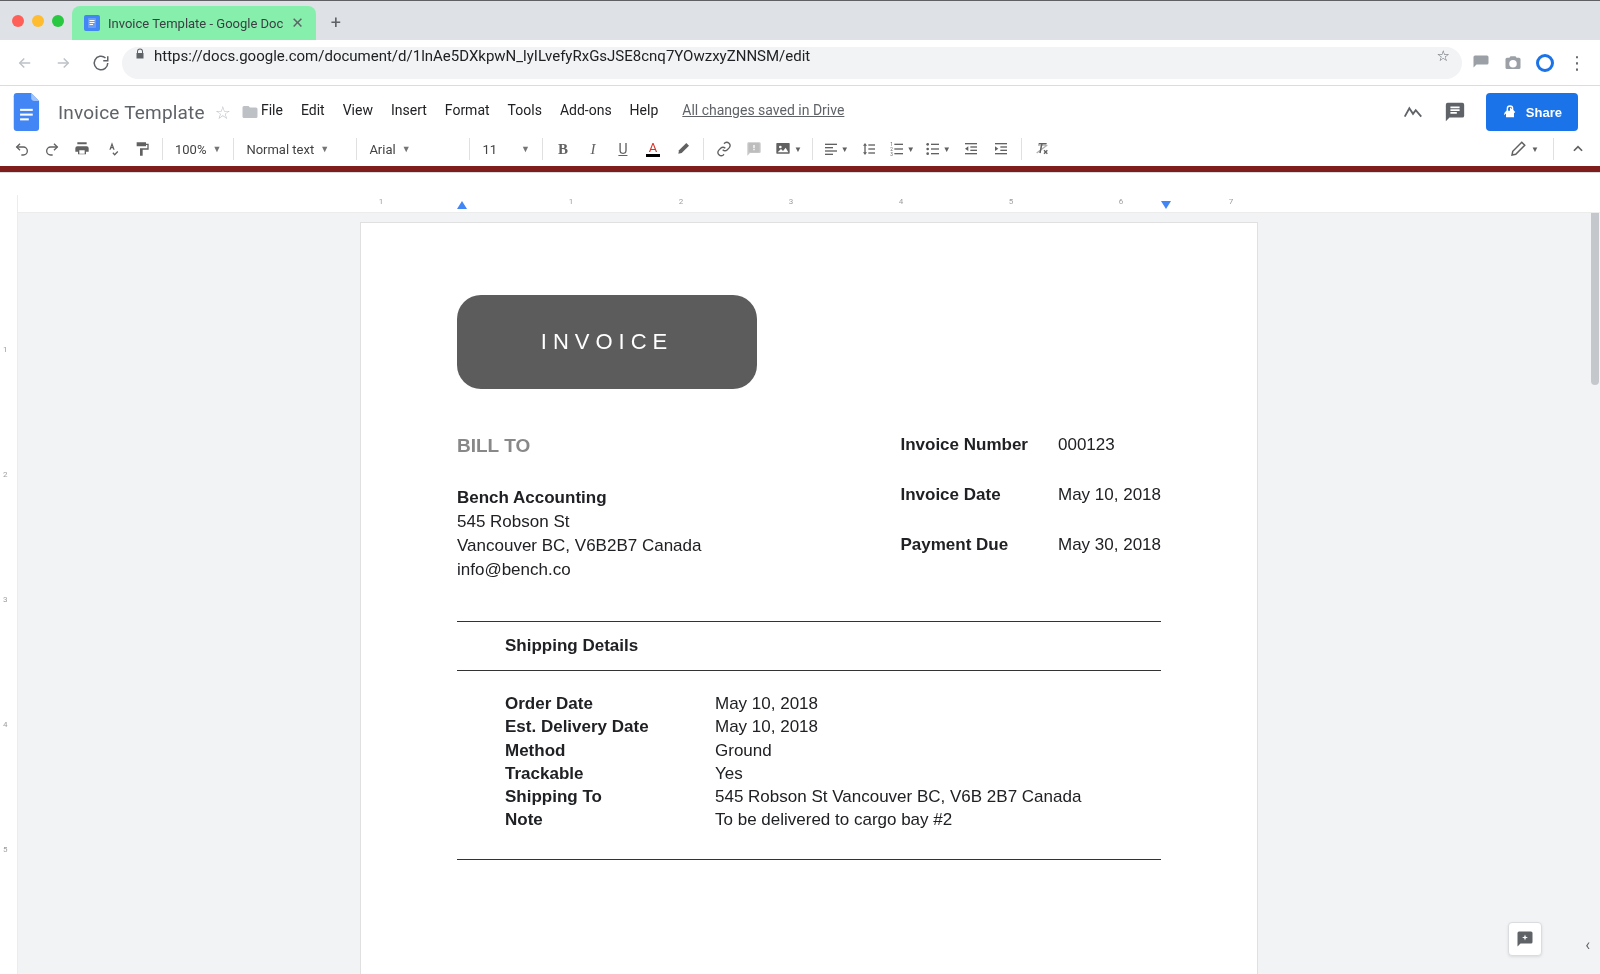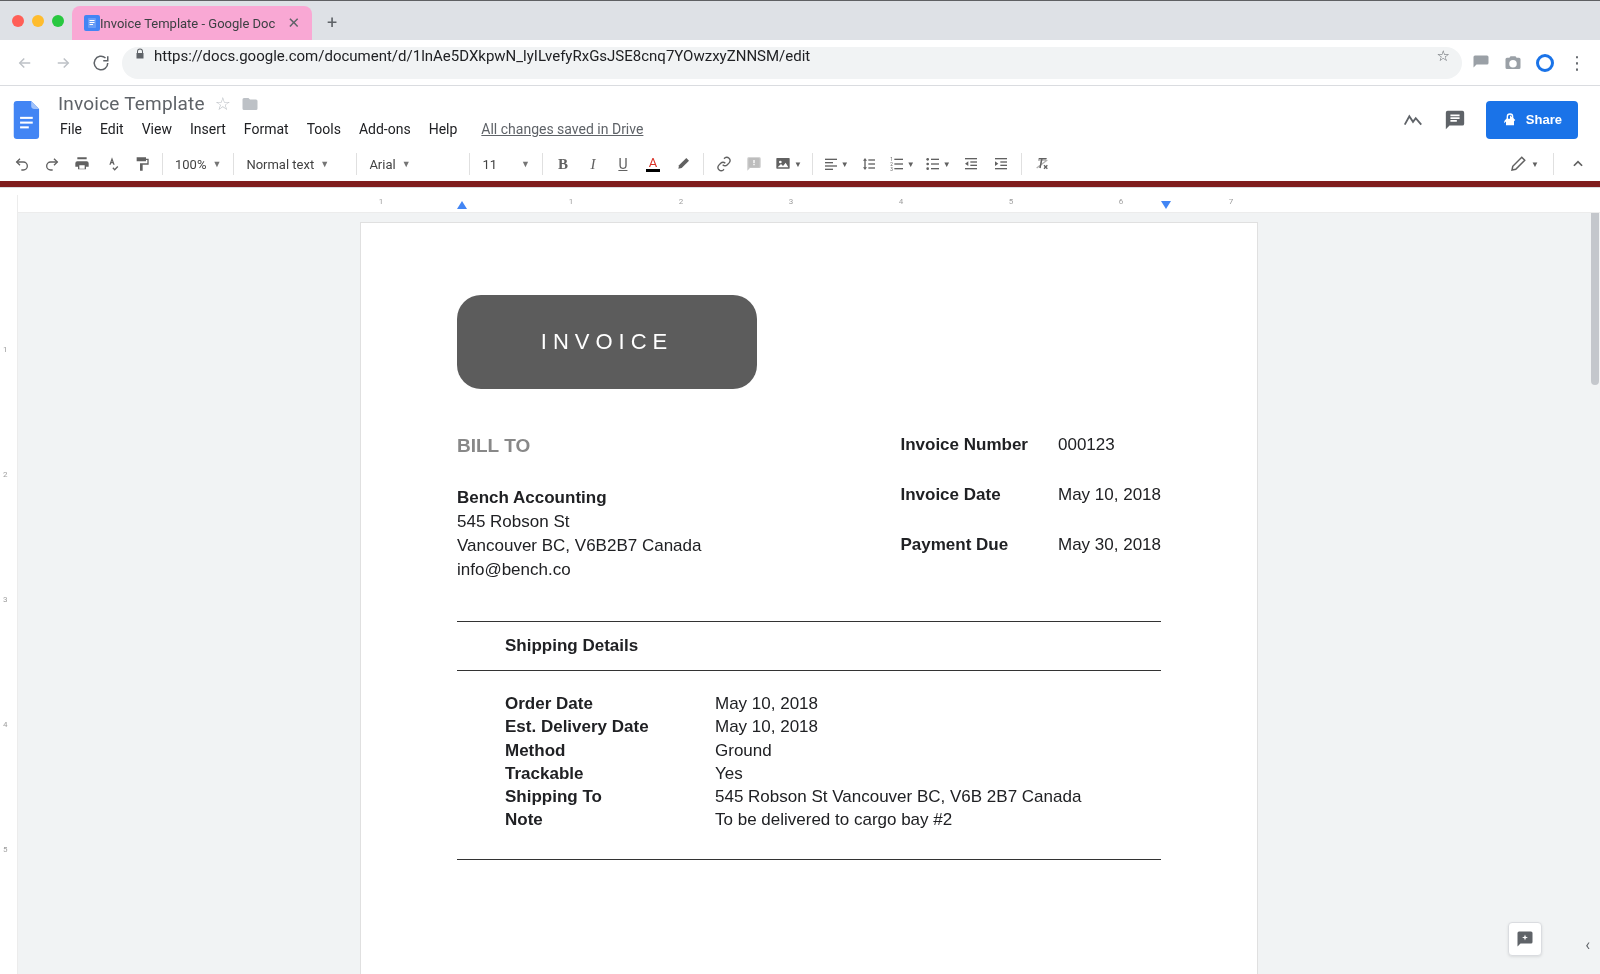--- a/index.html
+++ b/index.html
@@ -2,42 +2,42 @@
 <html><head>
 <meta charset="utf-8">
 <style>
   html,body{margin:0;padding:0;height:100%;width:100%;font-family:-apple-system,BlinkMacSystemFont,"Segoe UI",Roboto,Arial,sans-serif;background:#fff;color:#202124;}
   *{box-sizing:border-box;}
   
   .tab-strip{height:40px;background:#dee1e6;border-top:1px solid #5f6063;display:flex;align-items:flex-end;padding-left:8px;}
   .traffic-lights{display:flex;gap:8px;align-items:center;height:100%;padding:0 8px 0 4px;}
   .tl{width:12px;height:12px;border-radius:50%;}
   .tl-red{background:#ff5f57;} .tl-yellow{background:#febc2e;} .tl-green{background:#28c840;}
-  .tab{display:flex;align-items:center;height:34px;background:#f9a8d4;border-radius:8px 8px 0 0;padding:0 12px;min-width:240px;max-width:260px;color:#3c4043;font-size:13px;position:relative;}
+  .tab{display:flex;align-items:center;gap:8px;height:34px;background:#86efac;border-radius:8px 8px 0 0;padding:0 12px;min-width:240px;max-width:260px;color:#3c4043;font-size:13px;position:relative;}
   .tab .favicon{width:16px;height:16px;background:#4285f4;border-radius:2px;display:flex;align-items:center;justify-content:center;color:#fff;font-size:9px;font-weight:700;}
   .tab .title{flex:1;white-space:nowrap;overflow:hidden;text-overflow:ellipsis;}
   .tab .close{font-size:15px;color:#5f6368;line-height:1;}
   .new-tab{width:28px;height:28px;display:flex;align-items:center;justify-content:center;color:#5f6368;font-size:18px;margin-left:6px;margin-bottom:4px;}
   .url-bar-row{height:46px;background:#fff;border-bottom:1px solid #dadce0;display:flex;align-items:center;padding:0 8px;gap:4px;}
   .nav-btn{width:34px;height:34px;display:flex;align-items:center;justify-content:center;color:#5f6368;border-radius:50%;}
   .nav-btn.disabled{color:#bdc1c6;}
   .omnibox{flex:1;height:32px;background:#f1f3f4;border-radius:16px;display:flex;padding:0 12px;gap:8px;color:#202124;font-size:15px;}
   .omnibox .lock{color:#5f6368;font-size:12px;}
   .omnibox .url{flex:1;white-space:nowrap;overflow:hidden;text-overflow:ellipsis;color:#202124;}
   .omnibox .star{color:#5f6368;}
   .ext-icons{display:flex;align-items:center;gap:14px;padding:0 6px;color:#9aa0a6;}
   .ext-icons .avatar{width:18px;height:18px;border-radius:50%;border:3px solid #1a73e8;}
   .ext-icons .menu-dots{font-size:18px;color:#5f6368;letter-spacing:0;}
 
   
   .docs-header{background:#fff;border-bottom:1px solid #dadce0;}
   .docs-title-row{display:flex;align-items:center;padding:6px 8px 0 8px;gap:10px;}
   .docs-logo{width:40px;height:40px;display:flex;align-items:center;justify-content:center;}
   .docs-logo svg{width:30px;height:38px;}
-  .title-col{display:flex;flex-direction:column;justify-content:center;}
+  .title-col{display:flex;flex-direction:row;justify-content:center;}
   .doc-title-line{display:flex;align-items:center;gap:10px;}
   .doc-title{font-size:19px;color:#5f6368;letter-spacing:.2px;}
   .star-btn{color:#bdc1c6;font-size:18px;}
   .folder-btn{color:#bdc1c6;font-size:18px;}
   .docs-menubar{display:flex;align-items:center;gap:14px;font-size:14px;color:#202124;padding:4px 0 8px 0;}
   .docs-menubar .mitem{padding:2px 2px;}
   .menubar-status{color:#5f6368;text-decoration:underline;margin-left:8px;}
   .header-right{margin-left:auto;display:flex;align-items:center;gap:20px;padding-right:14px;}
   .icon-grey{color:#5f6368;}
   .share-btn{background:#1a73e8;color:#fff;border:none;border-radius:4px;padding:0 16px;height:38px;font-size:13px;font-weight:600;display:flex;align-items:center;gap:8px;}

